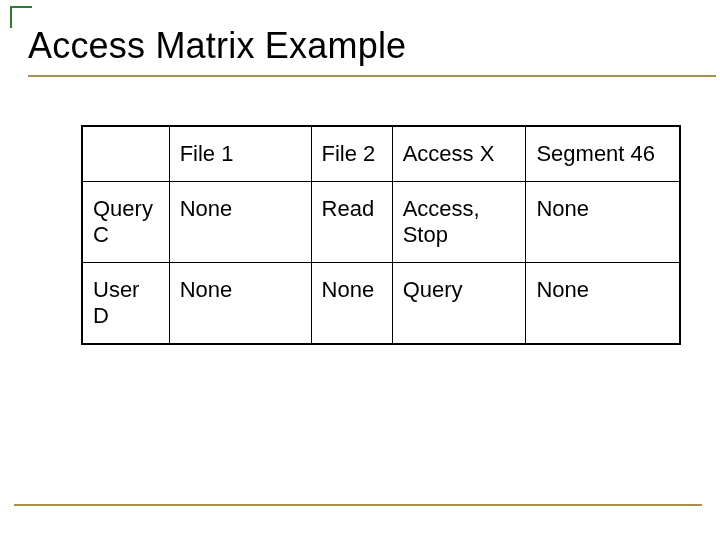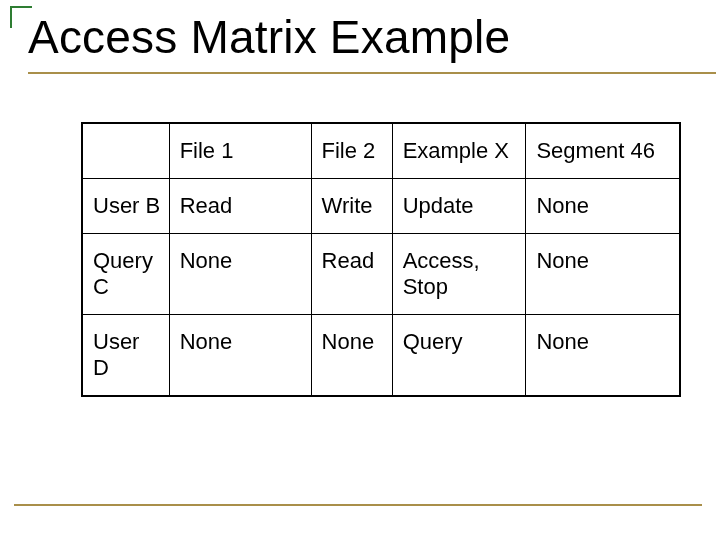--- a/index.html
+++ b/index.html
@@ -25,23 +25,23 @@
     position: absolute;
     left: 10px;
     top: 6px;
     width: 22px;
     height: 22px;
     border-left: 2px solid #2e7d32;
     border-top: 2px solid #2e7d32;
     box-sizing: border-box;
   }
   h1.title {
-    margin: 0 0 0 14px;
+    margin: 15px 0 0 14px;
     padding: 4px 0 6px 0;
-    font-size: 46px;
+    font-size: 36px;
     font-weight: 400;
     letter-spacing: 0.2px;
   }
   .title-underline {
     margin: 2px 0 0 14px;
     width: 688px;
     height: 2px;
     background: #a98f4a;
   }
   .table-wrap {
@@ -98,29 +98,22 @@
           <col class="c1">
           <col class="c2">
           <col class="c3">
           <col class="c4">
       </colgroup>
       <tbody>
           <tr>
         <th></th>
         <th>File 1</th>
         <th>File 2</th>
-        <th>Example X</th>
+        <th>Access X</th>
         <th>Segment 46</th>
-      </tr>
-      <tr>
-        <td>User B</td>
-        <td>Read</td>
-        <td>Write</td>
-        <td>Update</td>
-        <td>None</td>
       </tr>
       <tr>
         <td>Query C</td>
         <td>None</td>
         <td>Read</td>
         <td>Access, Stop</td>
         <td>None</td>
       </tr>
       <tr>
         <td>User D</td>

